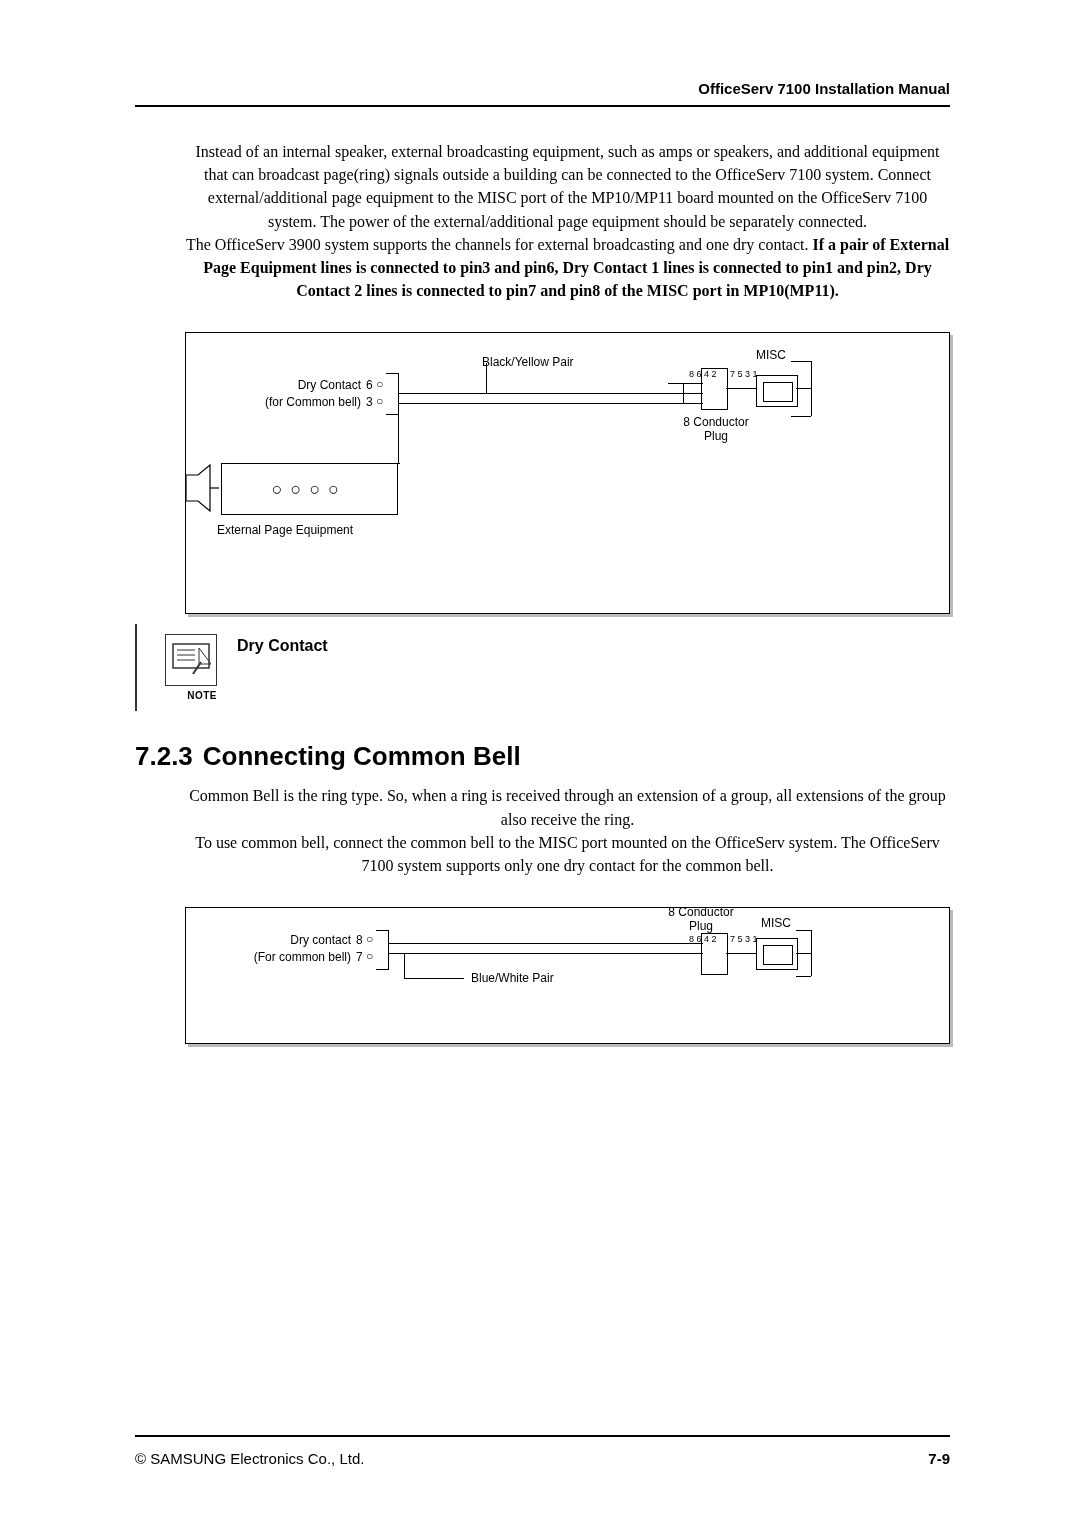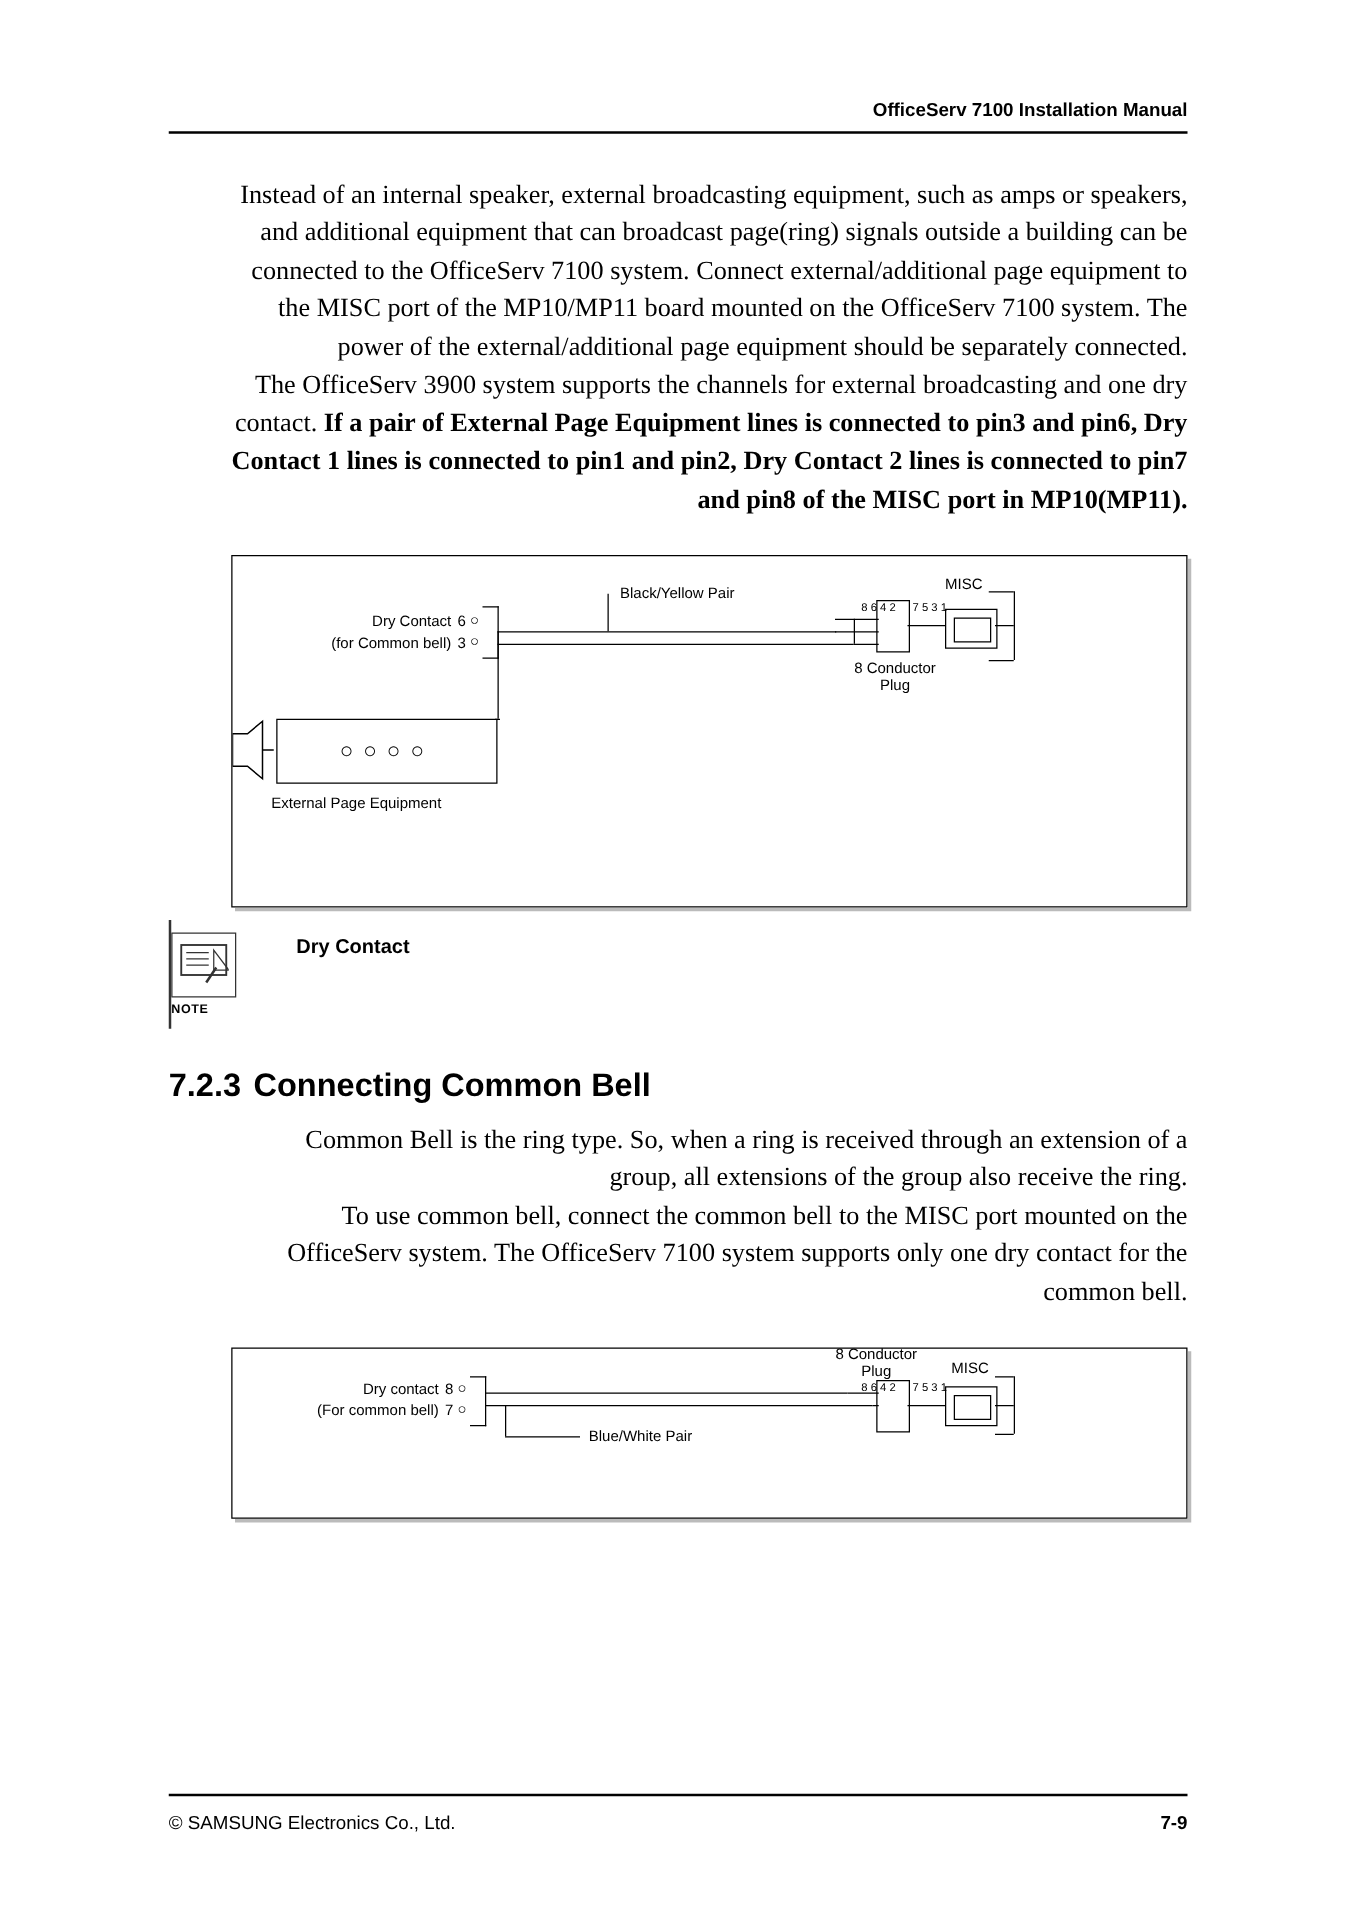--- a/index.html
+++ b/index.html
@@ -6,26 +6,26 @@
   html, body { margin: 0; padding: 0; width: 1080px; height: 1527px; background: #fff; font-family: "Times New Roman", Times, serif; color: #000; }
   .page { position: relative; width: 1080px; height: 1527px; padding: 85px 130px 60px 135px; box-sizing: border-box; }
   .header-line { position: absolute; top: 105px; left: 135px; right: 130px; border-top: 2px solid #000; }
   .header-text { position: absolute; top: 80px; right: 130px; font-family: Arial, Helvetica, sans-serif; font-size: 15px; font-weight: bold; }
   .footer-line { position: absolute; bottom: 90px; left: 135px; right: 130px; border-top: 2px solid #000; }
   .footer-left { position: absolute; bottom: 60px; left: 135px; font-family: Arial, Helvetica, sans-serif; font-size: 15px; }
   .footer-right { position: absolute; bottom: 60px; right: 130px; font-family: Arial, Helvetica, sans-serif; font-size: 15px; font-weight: bold; }
   .content { position: absolute; top: 140px; left: 135px; right: 130px; bottom: 110px; }
   h2.section { font-family: Arial, Helvetica, sans-serif; font-size: 26px; font-weight: bold; margin: 0 0 12px 0; }
   .section-num { display: inline-block; margin-right: 10px; }
-  .body-text { font-size: 21px; line-height: 1.45; margin-left: 50px; text-align: right; }
+  .body-text { font-size: 16px; line-height: 1.45; margin-left: 50px; text-align: center; }
   .body-text .bold { font-weight: bold; }
   .figure-box { margin: 30px 0 10px 50px; border: 1px solid #000; box-shadow: 3px 3px 0 #bbb; padding: 20px 20px 20px 20px; font-family: Arial, Helvetica, sans-serif; position: relative; }
   .figure-caption { font-family: Arial, Helvetica, sans-serif; font-size: 15px; font-weight: bold; text-align: center; margin: 18px 0 25px 50px; }
   .note-box { display: flex; align-items: flex-start; margin: 0 0 30px 0; }
-  .note-icon-col { width: 80px; flex: 0 0 80px; display: flex; flex-direction: column; align-items: flex-start; border-left: 2px solid #333; padding: 10px 0 10px 0; }
+  .note-icon-col { width: 80px; flex: 0 0 80px; display: flex; flex-direction: column; align-items: flex-end; border-left: 2px solid #333; padding: 10px 0 10px 0; }
   .note-icon { width: 50px; height: 50px; border: 1px solid #333; display: flex; align-items: center; justify-content: center; font-size: 24px; background: #fff; }
   .note-label { font-family: Arial, Helvetica, sans-serif; font-size: 10px; font-weight: bold; margin-top: 4px; letter-spacing: 0.5px; }
   .note-content { padding: 10px 10px 10px 20px; font-family: Arial, Helvetica, sans-serif; font-size: 16px; line-height: 1.5; }
   .note-title { font-weight: bold; margin-bottom: 6px; }
 
   
   .fig711 { height: 240px; font-size: 12px; }
   .fig712 { height: 95px; font-size: 12px; }
   .small-label { font-family: Arial, Helvetica, sans-serif; font-size: 12px; position: absolute; }
   .ext-eq-box { position: absolute; border: 1px solid #000; width: 175px; height: 50px; left: 35px; top: 130px; display:flex; align-items:center; justify-content:center; letter-spacing:8px; font-size:18px; }
@@ -56,21 +56,21 @@
       <span class="small-label" style="left:180px; top:45px;">6</span>
       <span class="small-label" style="left:180px; top:62px;">3</span>
 
       <span class="small-label" style="left:190px; top:44px;">○</span>
       <span class="small-label" style="left:190px; top:61px;">○</span>
 
       <div style="position:absolute; left:200px; top:40px; width:12px; height:40px; border:1px solid #000; border-left:none;"></div>
 
       <div class="conn-line" style="left:212px; top:60px; width:270px; height:1px;"></div>
       <div class="conn-line" style="left:300px; top:30px; width:1px; height:30px;"></div>
-      <span class="small-label" style="left:310px; top:22px;">Black/Yellow Pair</span>
+      <span class="small-label" style="left:296px; top:22px;">Black/Yellow Pair</span>
 
       <div class="conn-line" style="left:212px; top:60px; width:1px; height:70px;"></div>
       <div class="conn-line" style="left:210px; top:130px; width:4px; height:1px;"></div>
 
       <div class="conn-line" style="left:482px; top:60px; width:1px; height:1px;"></div>
       <div class="conn-line" style="left:212px; top:70px; width:285px; height:1px;"></div>
       <div class="conn-line" style="left:497px; top:50px; width:1px; height:20px;"></div>
       <div class="conn-line" style="left:482px; top:60px; width:35px; height:1px;"></div>
       <div class="conn-line" style="left:497px; top:70px; width:20px; height:1px;"></div>
       <div class="conn-line" style="left:482px; top:50px; width:35px; height:1px;"></div>

